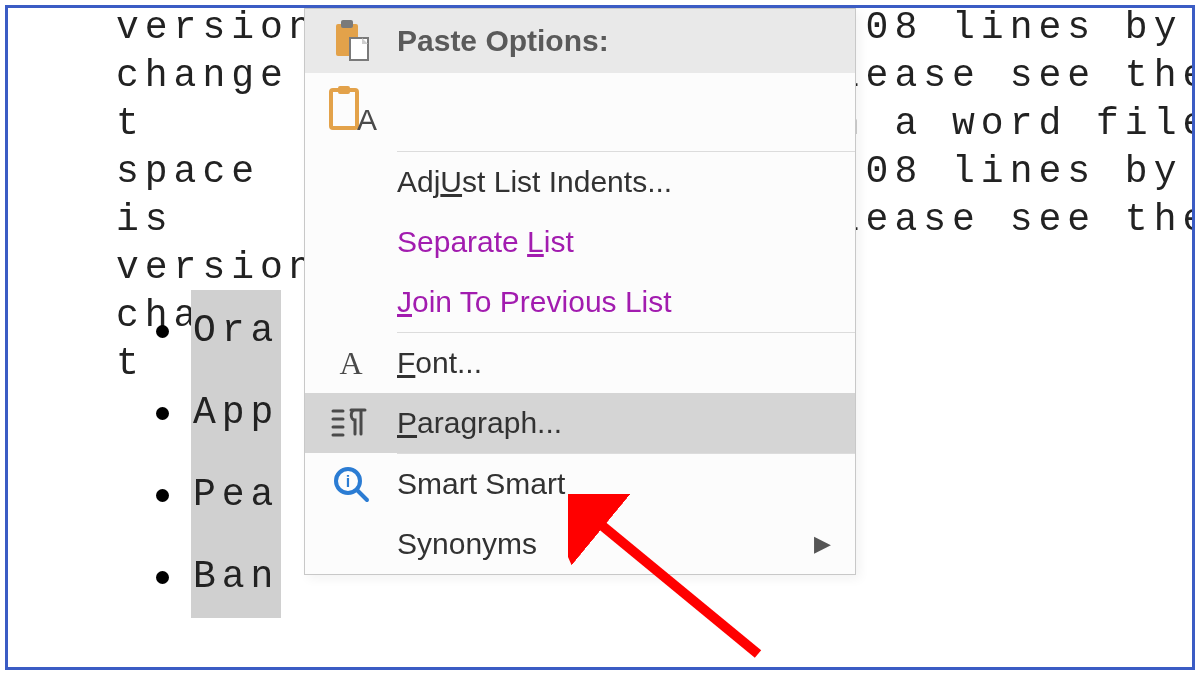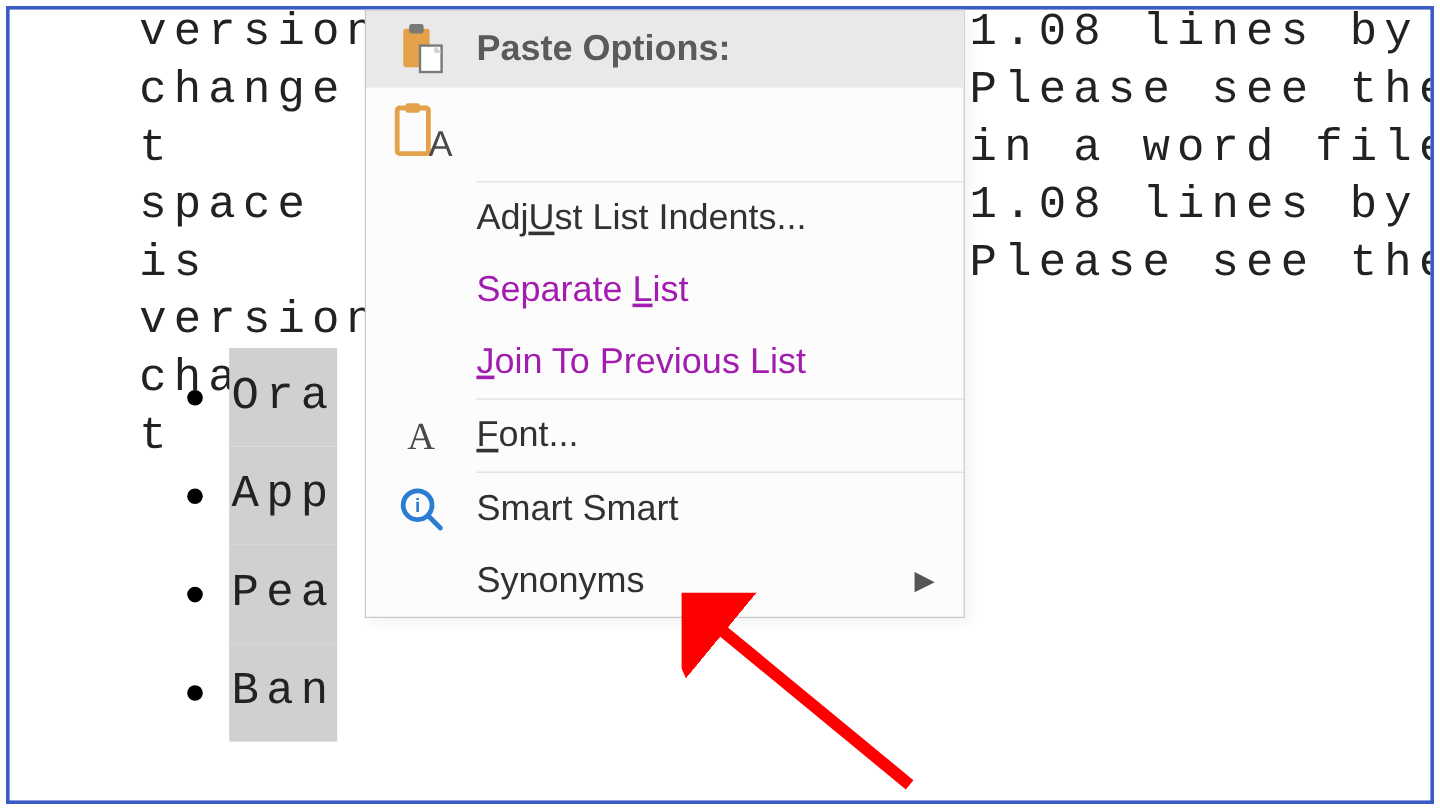--- a/index.html
+++ b/index.html
@@ -60,21 +60,21 @@
   .bullets .sel {
     background: #d0d0d0;
     padding: 12px 2px;
   }
 
   
   .menu {
     position: absolute;
     top: 0px;
     left: 296px;
-    width: 500px;
+    width: 552px;
     background: #fcfcfc;
     border: 1px solid #c8c8c8;
     font-family: "Segoe UI", Arial, sans-serif;
     letter-spacing: 0;
     box-shadow: 4px 4px 10px rgba(0,0,0,.05);
   }
   .menu .item {
     display: flex;
     align-items: center;
     height: 60px;
@@ -201,20 +201,36 @@
 
     <div class="sep"></div>
 
     <div class="item">
       <span class="icon-col">
         <span style="font-family:'Times New Roman',serif;font-size:32px;color:#4a4a4a;">A</span>
       </span>
       <span class="label"><span class="mn">F</span>ont...</span>
     </div>
 
+    <div class="item hover">
+      <span class="icon-col">
+        <span>
+          <svg width="40" height="34" viewBox="0 0 40 34">
+            <g stroke="#4a4a4a" stroke-width="3" stroke-linecap="round">
+              <line x1="2" y1="5" x2="12" y2="5"></line>
+              <line x1="2" y1="13" x2="12" y2="13"></line>
+              <line x1="2" y1="21" x2="12" y2="21"></line>
+              <line x1="2" y1="29" x2="12" y2="29"></line>
+            </g>
+            <path d="M24 4 C19 4 19 14 24 14 L24 28 M30 4 L30 28 M20 4 L34 4" fill="none" stroke="#4a4a4a" stroke-width="3" stroke-linecap="round"></path>
+          </svg>
+        </span>
+      </span>
+      <span class="label"><span class="mn">P</span>aragraph...</span>
+    </div>
 
     <div class="sep"></div>
 
     <div class="item">
       <span class="icon-col">
         <span>
           <svg width="40" height="40" viewBox="0 0 40 40">
             <circle cx="17" cy="17" r="12" fill="none" stroke="#2b7cd3" stroke-width="4"></circle>
             <line x1="26" y1="26" x2="36" y2="36" stroke="#2b7cd3" stroke-width="4" stroke-linecap="round"></line>
             <text x="17" y="23" text-anchor="middle" font-family="Segoe UI, Arial" font-weight="700" font-size="16" fill="#2b7cd3">i</text>

